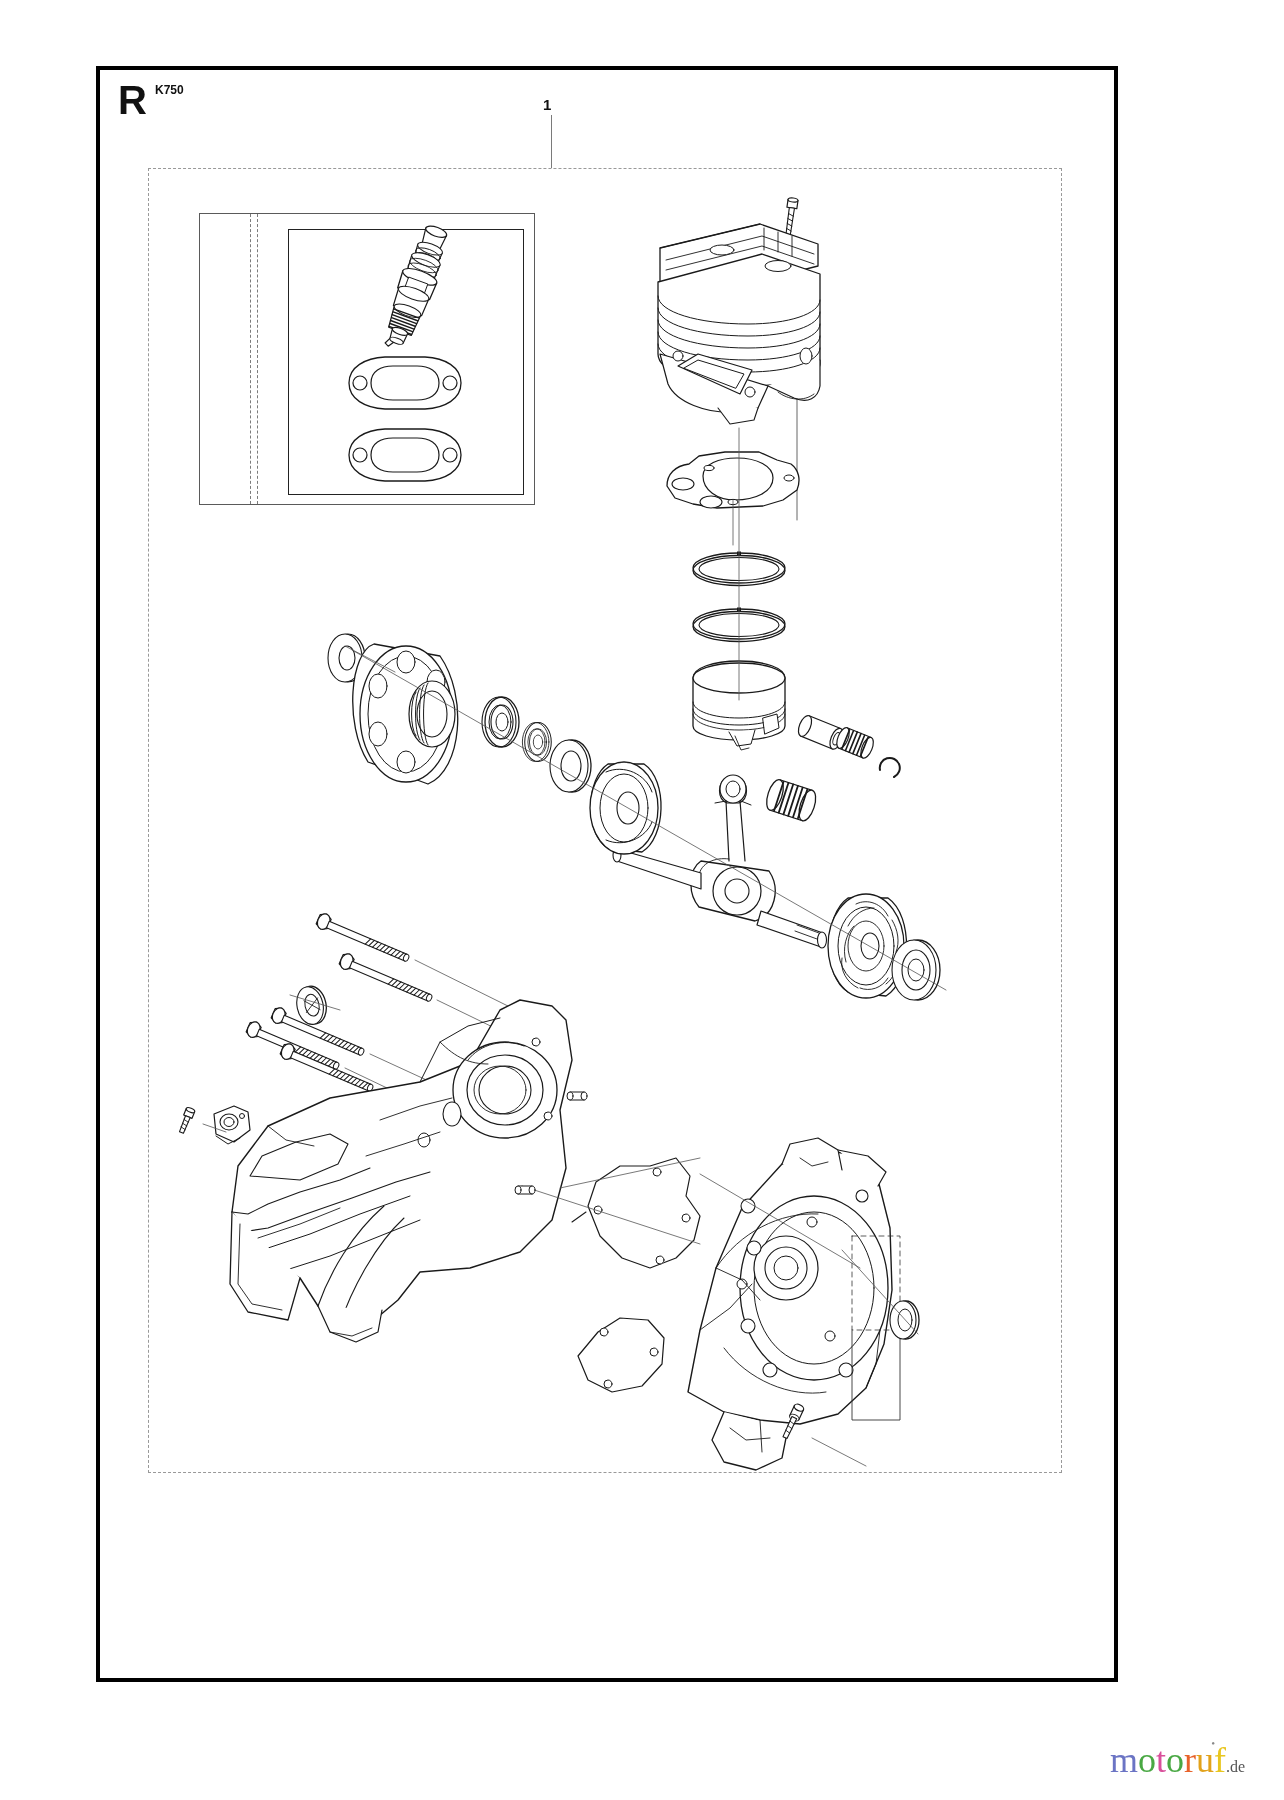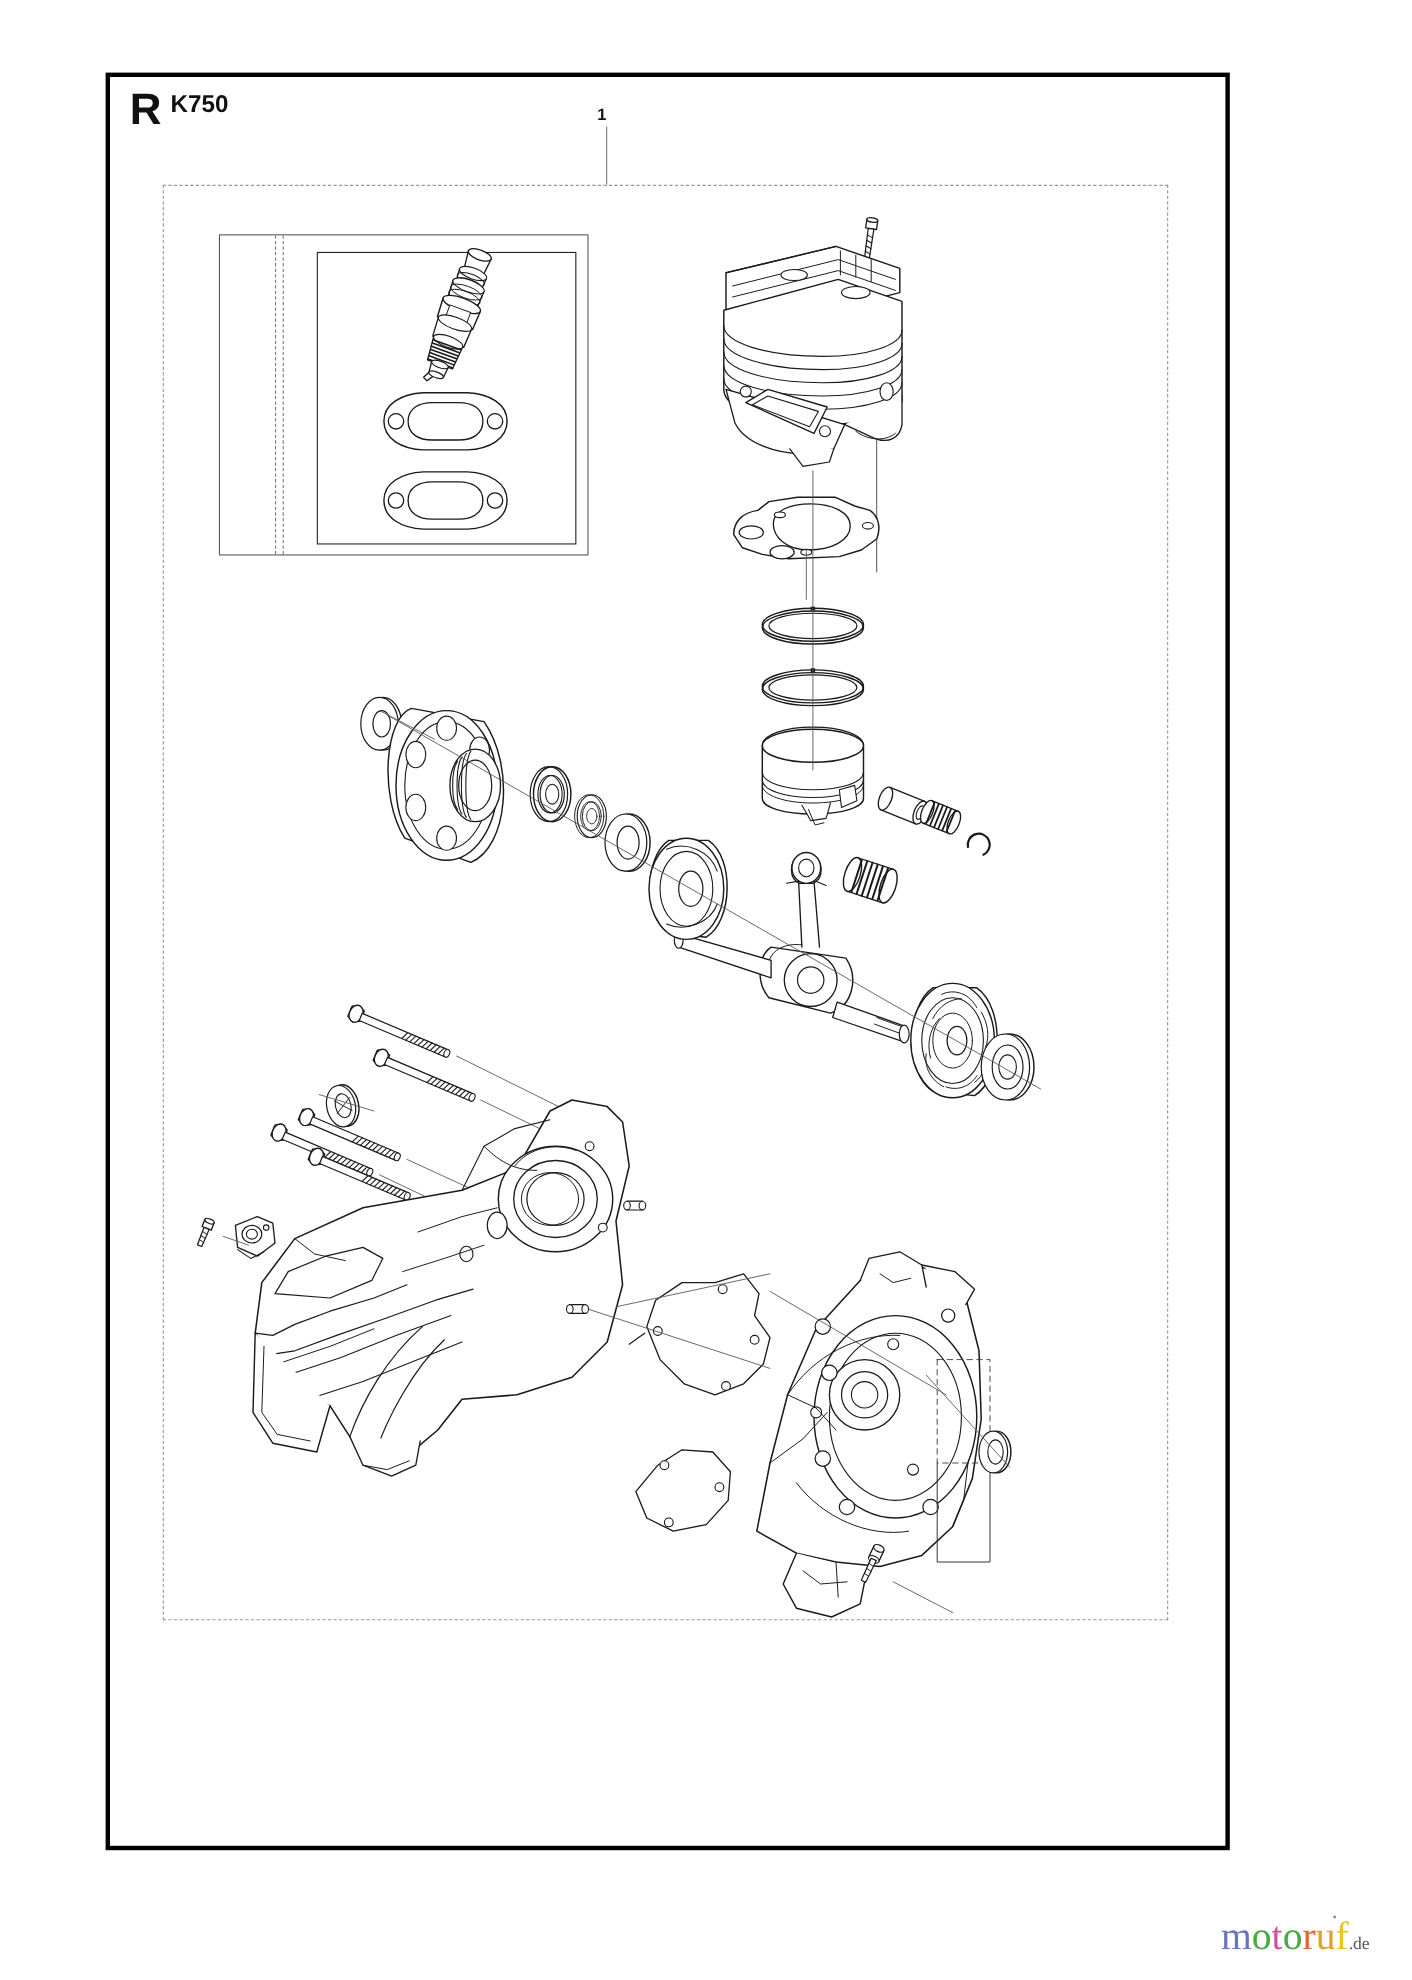--- a/index.html
+++ b/index.html
@@ -35,21 +35,21 @@
     font-size: 40px;
     font-weight: bold;
     color: #111111;
     line-height: 1;
     letter-spacing: 0px;
   }
   #model-name {
     position: absolute;
     left: 155px;
     top: 84px;
-    font-size: 22px;
+    font-size: 12px;
     font-weight: bold;
     color: #111111;
     line-height: 1;
   }
 
   
   #callout-1-label {
     position: absolute;
     left: 543px;
     top: 96px;

